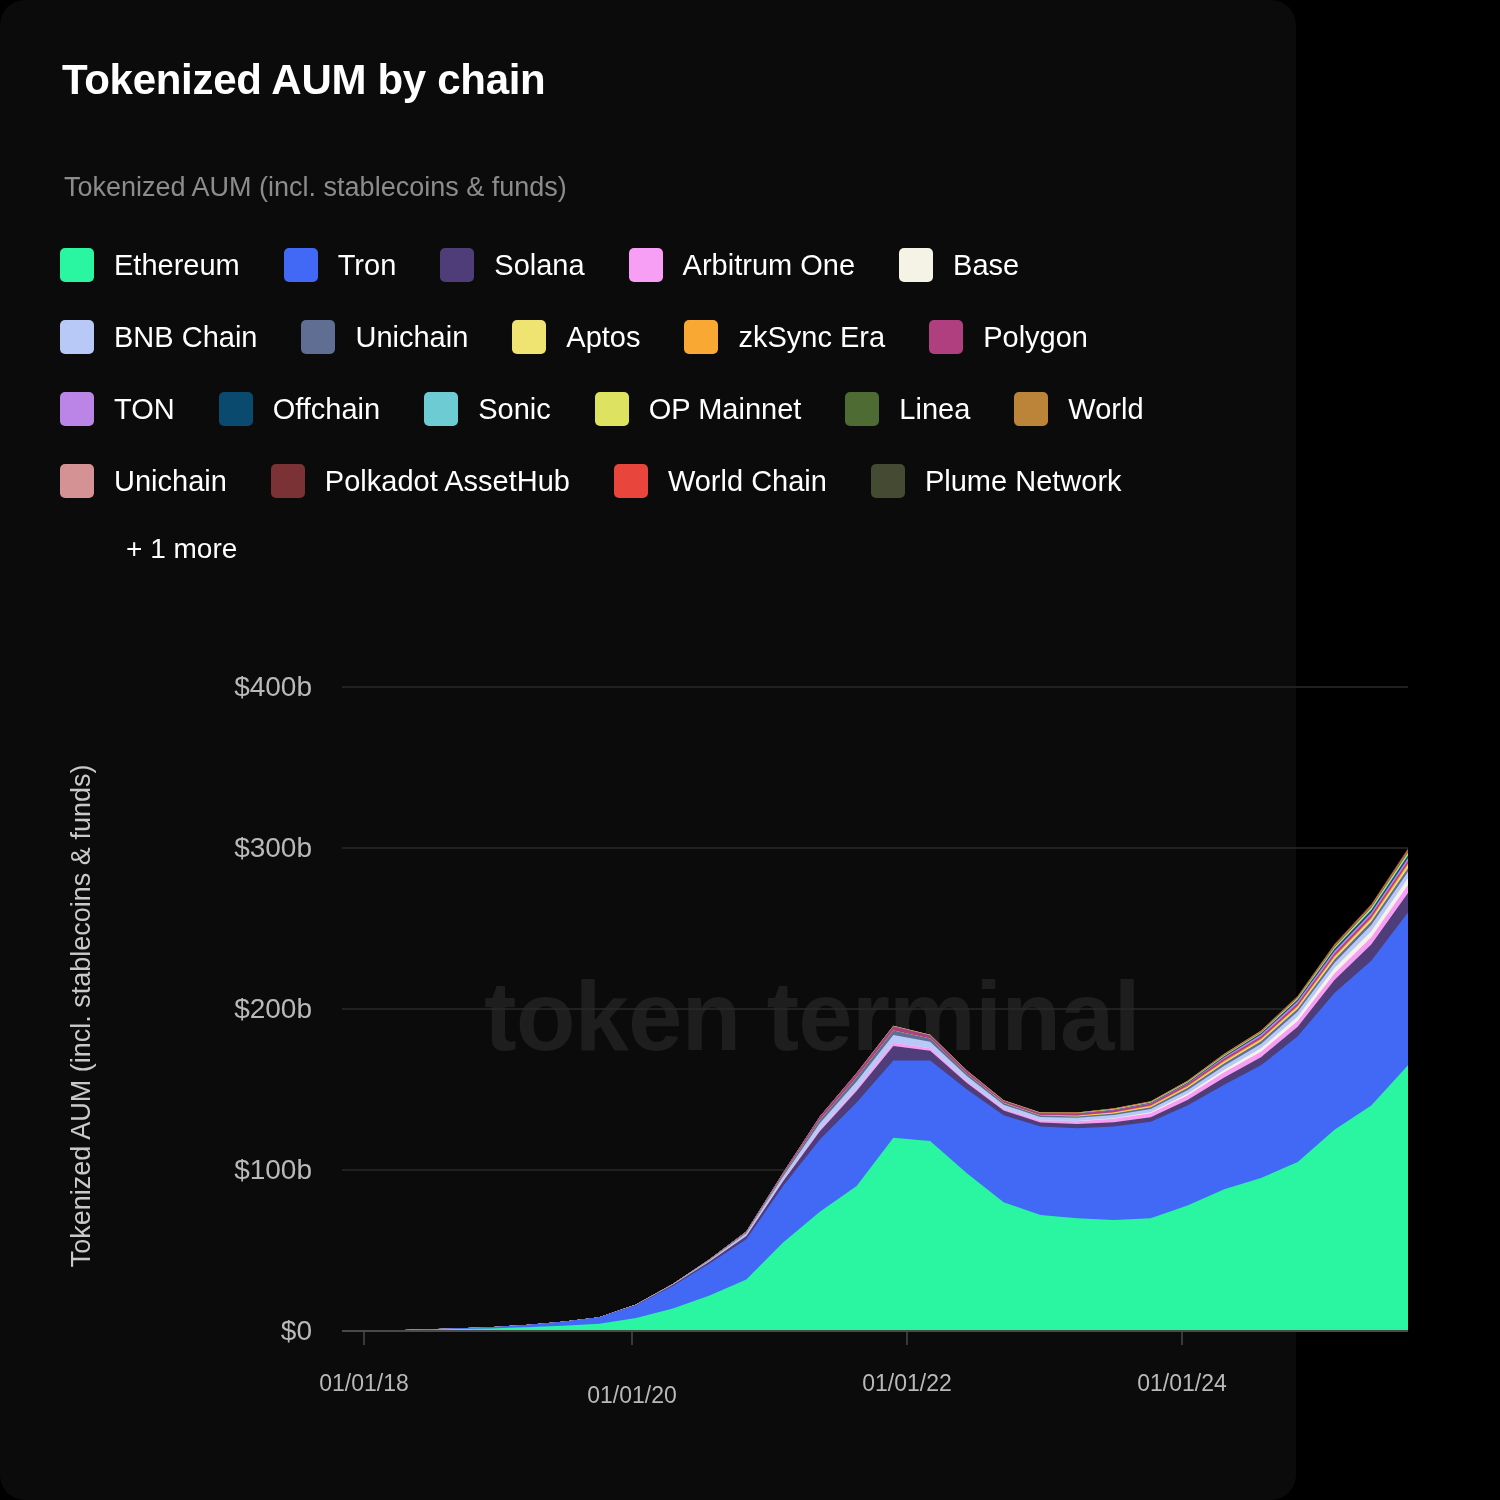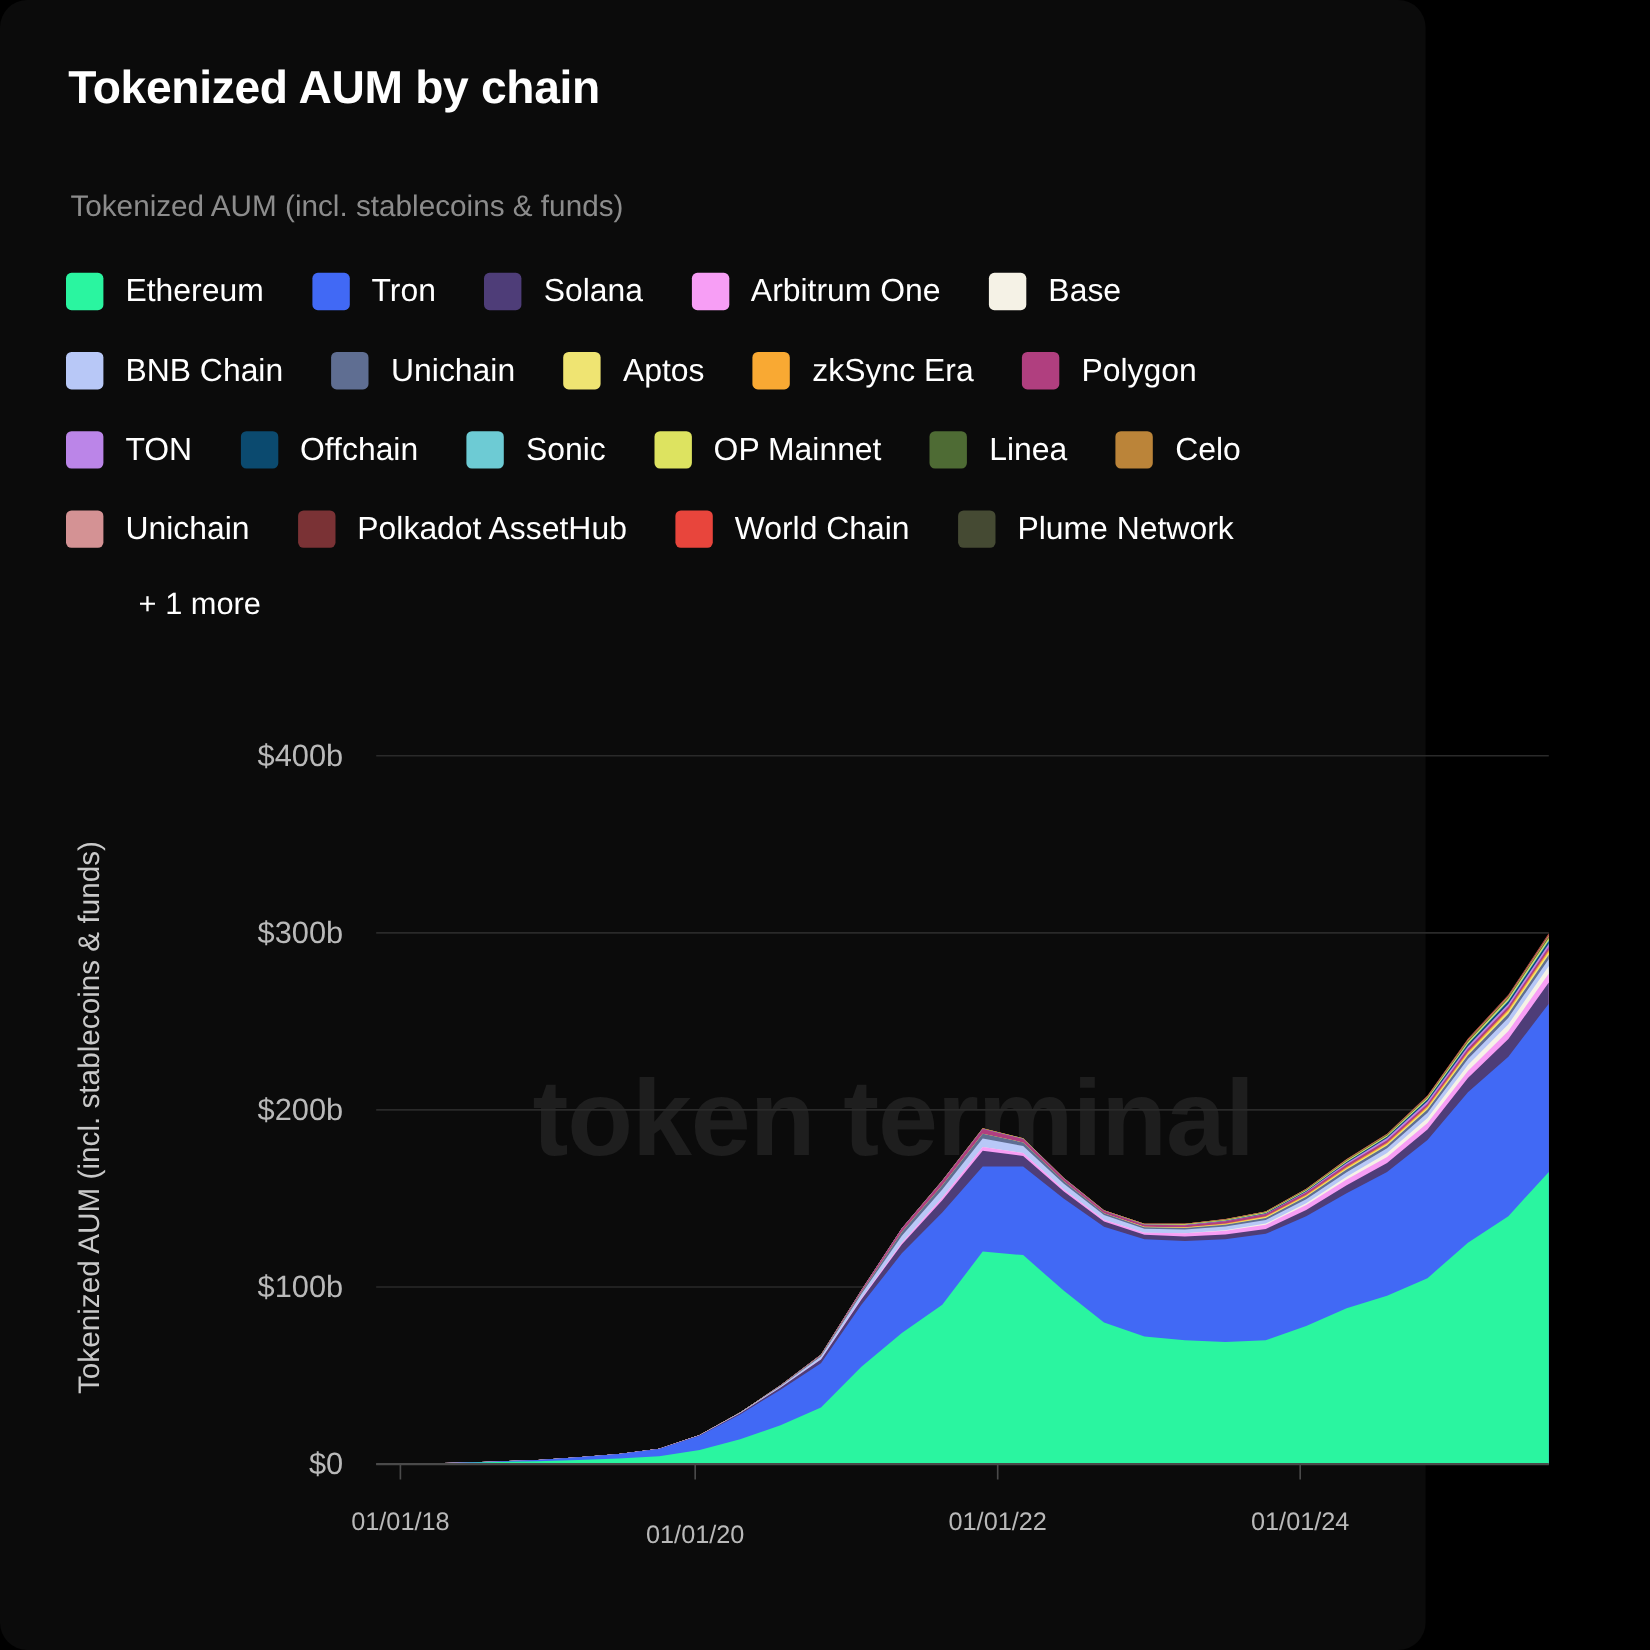--- a/index.html
+++ b/index.html
@@ -205,21 +205,21 @@
         <div class="legend-item">
           <span class="swatch" style="background: rgb(221, 227, 96);"></span>
           <span class="legend-label">OP Mainnet</span>
         </div>
         <div class="legend-item">
           <span class="swatch" style="background: rgb(78, 107, 52);"></span>
           <span class="legend-label">Linea</span>
         </div>
         <div class="legend-item">
           <span class="swatch" style="background: rgb(187, 132, 57);"></span>
-          <span class="legend-label">Celo</span>
+          <span class="legend-label">World</span>
         </div>
       </div>
       <div class="legend-row">
         <div class="legend-item">
           <span class="swatch" style="background: rgb(212, 146, 148);"></span>
           <span class="legend-label">Unichain</span>
         </div>
         <div class="legend-item">
           <span class="swatch" style="background: rgb(122, 50, 53);"></span>
           <span class="legend-label">Polkadot AssetHub</span>

